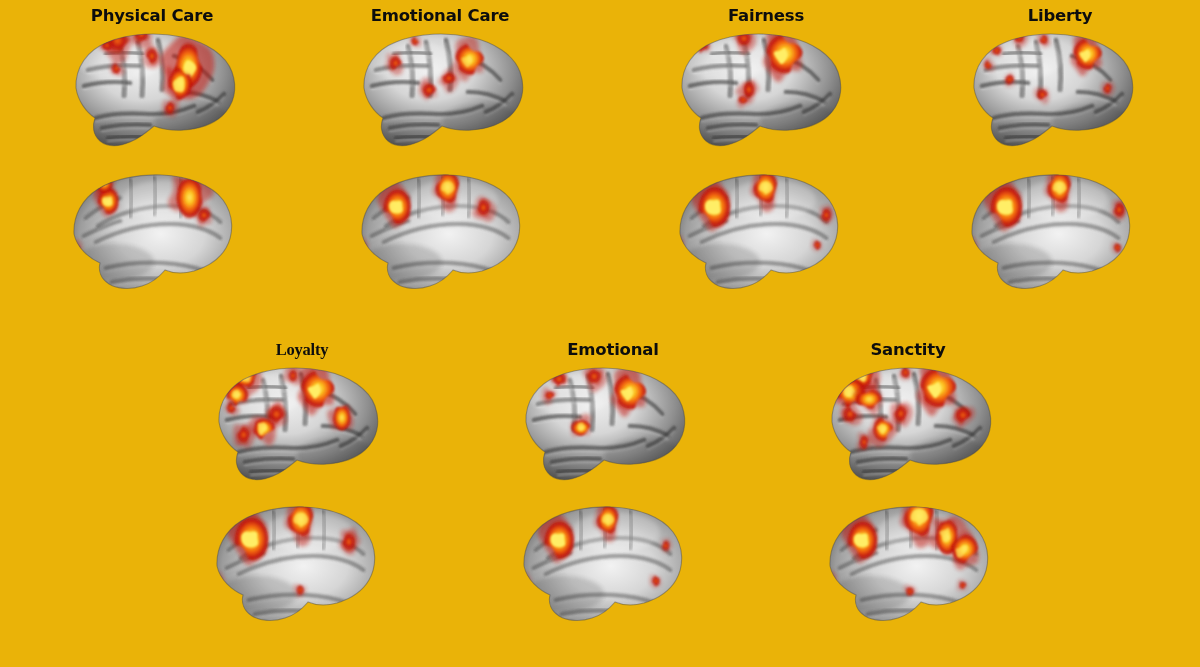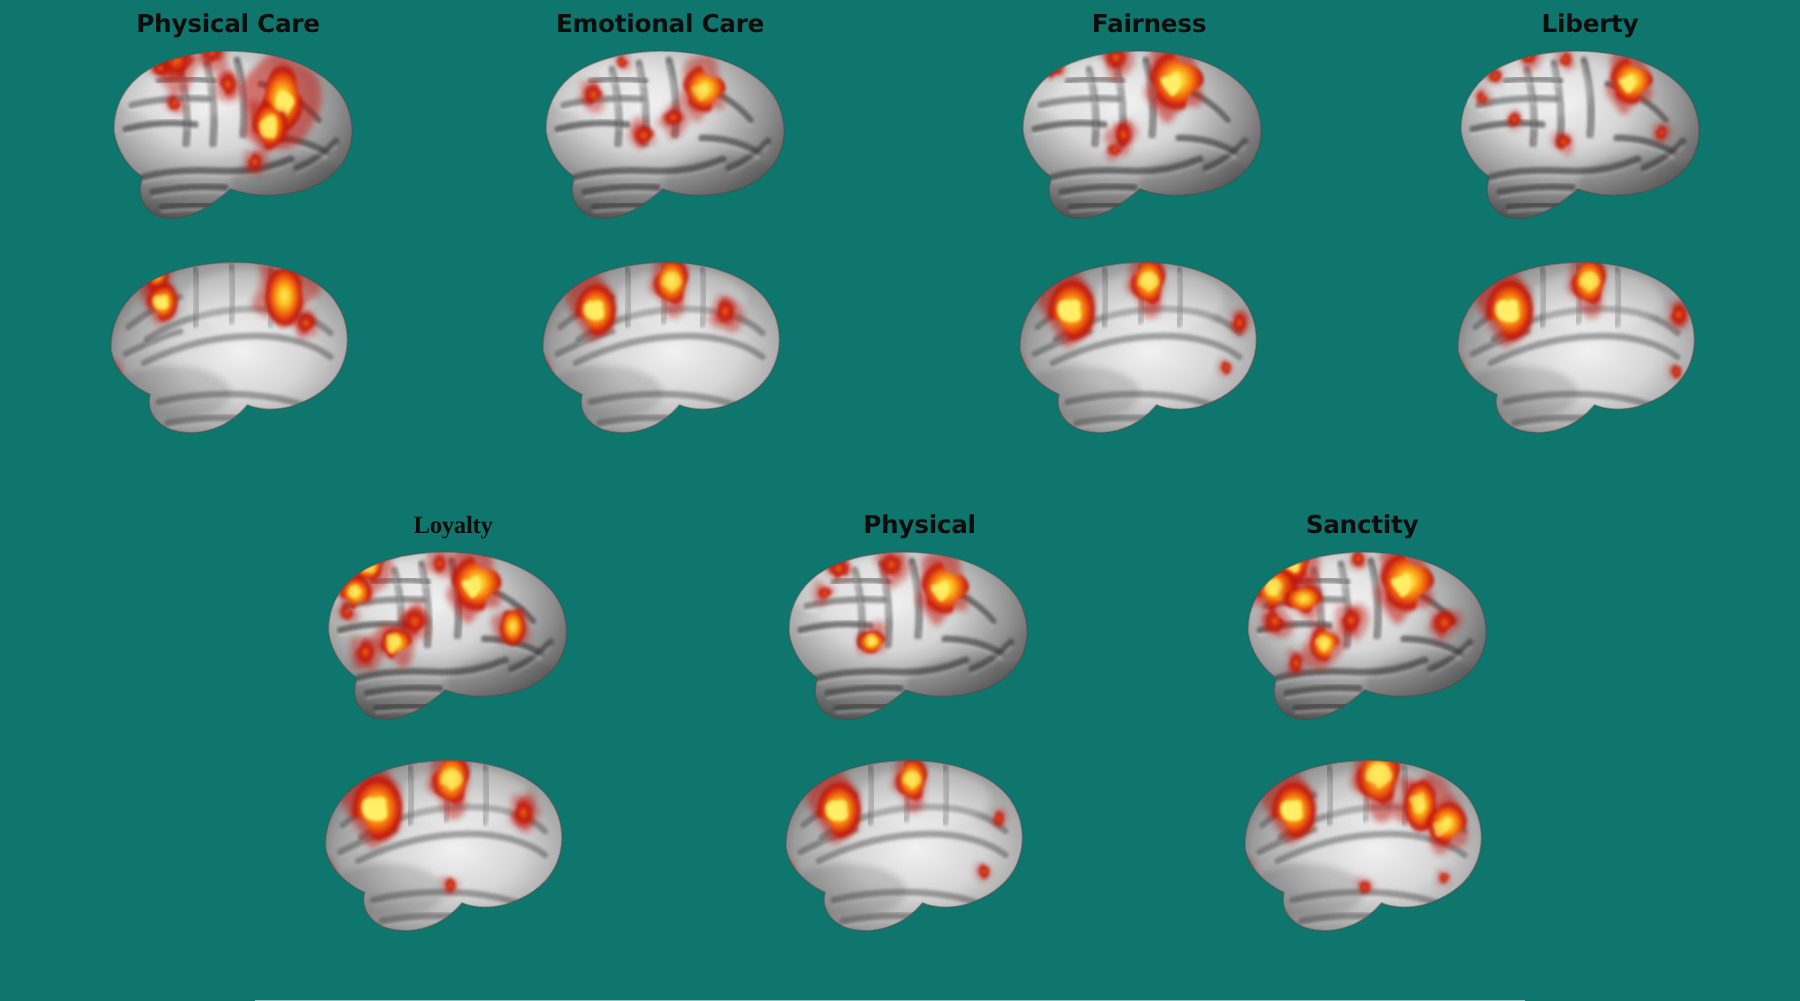--- a/index.html
+++ b/index.html
@@ -1,17 +1,17 @@
 <!DOCTYPE html>
 <html><head>
 <meta charset="utf-8">
 <style>
   html,body{margin:0;padding:0;background:#ffffff;}
   body{width:1200px;height:667px;font-family:"DejaVu Sans","Liberation Sans",sans-serif;overflow:hidden;}
-  #figure{position:relative;width:1200px;height:667px;background:#0f766e;}
+  #figure{position:relative;width:1200px;height:667px;background:#eab308;}
   .panel{position:absolute;}
   .panel-title{
     text-align:center;
     font-weight:bold;
     font-size:16.5px;
     color:#0d0d0d;
     letter-spacing:-0.2px;
     line-height:20px;
     font-family:"DejaVu Sans","Liberation Sans",sans-serif;
     white-space:nowrap;
@@ -918,21 +918,21 @@
             <path d="M20.8 81.8 Q17.6 84.9 17.1 87.4 Q16.6 89.8 14.7 88.4 Q12.9 87.0 11.9 86.1 Q11.0 85.2 10.4 84.2 Q9.7 83.2 8.0 81.3 Q6.3 79.4 8.4 78.6 Q10.5 77.8 11.5 75.5 Q12.4 73.1 14.4 73.8 Q16.4 74.4 16.5 77.0 Q16.6 79.5 18.7 80.7 Q20.8 81.8 19.2 83.4 Z" fill="#c21508" opacity="0.40499999999999997" filter="url(#f-soft-loyalty-medial)"></path>
             <path d="M17.4 81.8 Q17.9 85.1 16.8 86.3 Q15.7 87.4 14.2 88.0 Q12.7 88.7 11.4 87.6 Q10.1 86.5 9.4 85.0 Q8.6 83.5 8.4 81.8 Q8.1 80.0 9.1 78.7 Q10.2 77.3 11.6 77.6 Q13.0 77.9 14.0 78.0 Q15.0 78.1 15.9 78.7 Q16.9 79.3 17.2 80.6 Q17.4 81.8 17.7 83.5 Z" fill="url(#g-act-lo-loyalty-medial)" opacity="0.96" filter="url(#f-blur-loyalty-medial)"></path>
             <path d="M101.2 92.4 Q98.6 95.5 97.8 97.1 Q97.0 98.8 95.3 99.0 Q93.7 99.2 92.2 98.4 Q90.7 97.6 90.9 95.6 Q91.1 93.6 89.6 91.9 Q88.0 90.2 88.9 88.1 Q89.7 85.9 91.8 86.6 Q93.9 87.2 94.9 88.0 Q95.9 88.7 98.2 88.3 Q100.4 88.0 100.8 90.2 Q101.2 92.4 99.9 93.9 Z" fill="#c21508" opacity="0.4" filter="url(#f-soft-loyalty-medial)"></path>
             <path d="M99.6 92.4 Q98.8 95.7 97.4 95.9 Q95.9 96.1 94.8 97.3 Q93.7 98.6 93.1 96.9 Q92.5 95.2 91.7 94.4 Q90.9 93.6 91.1 92.5 Q91.2 91.3 91.5 89.9 Q91.7 88.6 92.7 87.2 Q93.7 85.8 95.2 86.3 Q96.7 86.8 97.6 88.1 Q98.4 89.4 99.0 90.9 Q99.6 92.4 99.2 94.0 Z" fill="url(#g-act-lo-loyalty-medial)" opacity="0.96" filter="url(#f-blur-loyalty-medial)"></path>
     </g>
     <path d="M12 68 C11 50 20 33 36 23 C52 13 76 8 100 9 C126 10 150 19 161 34 C172 49 172 68 164 82 C157 94 145 101 132 105 C121 108 110 107 103 104 C98 110 90 117 80 120 C68 124 55 123 47 118 C39 113 36 105 38 97 C27 92 15 82 12 68 Z" fill="none" stroke="#4a4a4a" stroke-opacity="0.45" stroke-width="1.1"></path>
   </svg>
       </div>
     </div>
     <div class="panel" style="left: 0px; top: 0px; width: 1200px; height: 667px; pointer-events: none;">
-      <div class="panel-title" style="position: absolute; left: 463px; top: 340px; width: 300px;">Physical</div>
+      <div class="panel-title" style="position: absolute; left: 463px; top: 340px; width: 300px;">Emotional</div>
       <div class="brain-wrap" style="position: absolute; left: 512px; top: 360px;">
   <svg class="brain-svg" width="180" height="132" viewBox="0 0 180 132" aria-hidden="true">
 
   <defs>
     <radialGradient id="g-lat-authority-lateral" cx="42%" cy="32%" r="72%">
       <stop offset="0%" stop-color="#efefef"></stop>
       <stop offset="38%" stop-color="#d6d6d6"></stop>
       <stop offset="72%" stop-color="#8f8f8f"></stop>
       <stop offset="100%" stop-color="#4d4d4d"></stop>
     </radialGradient>

